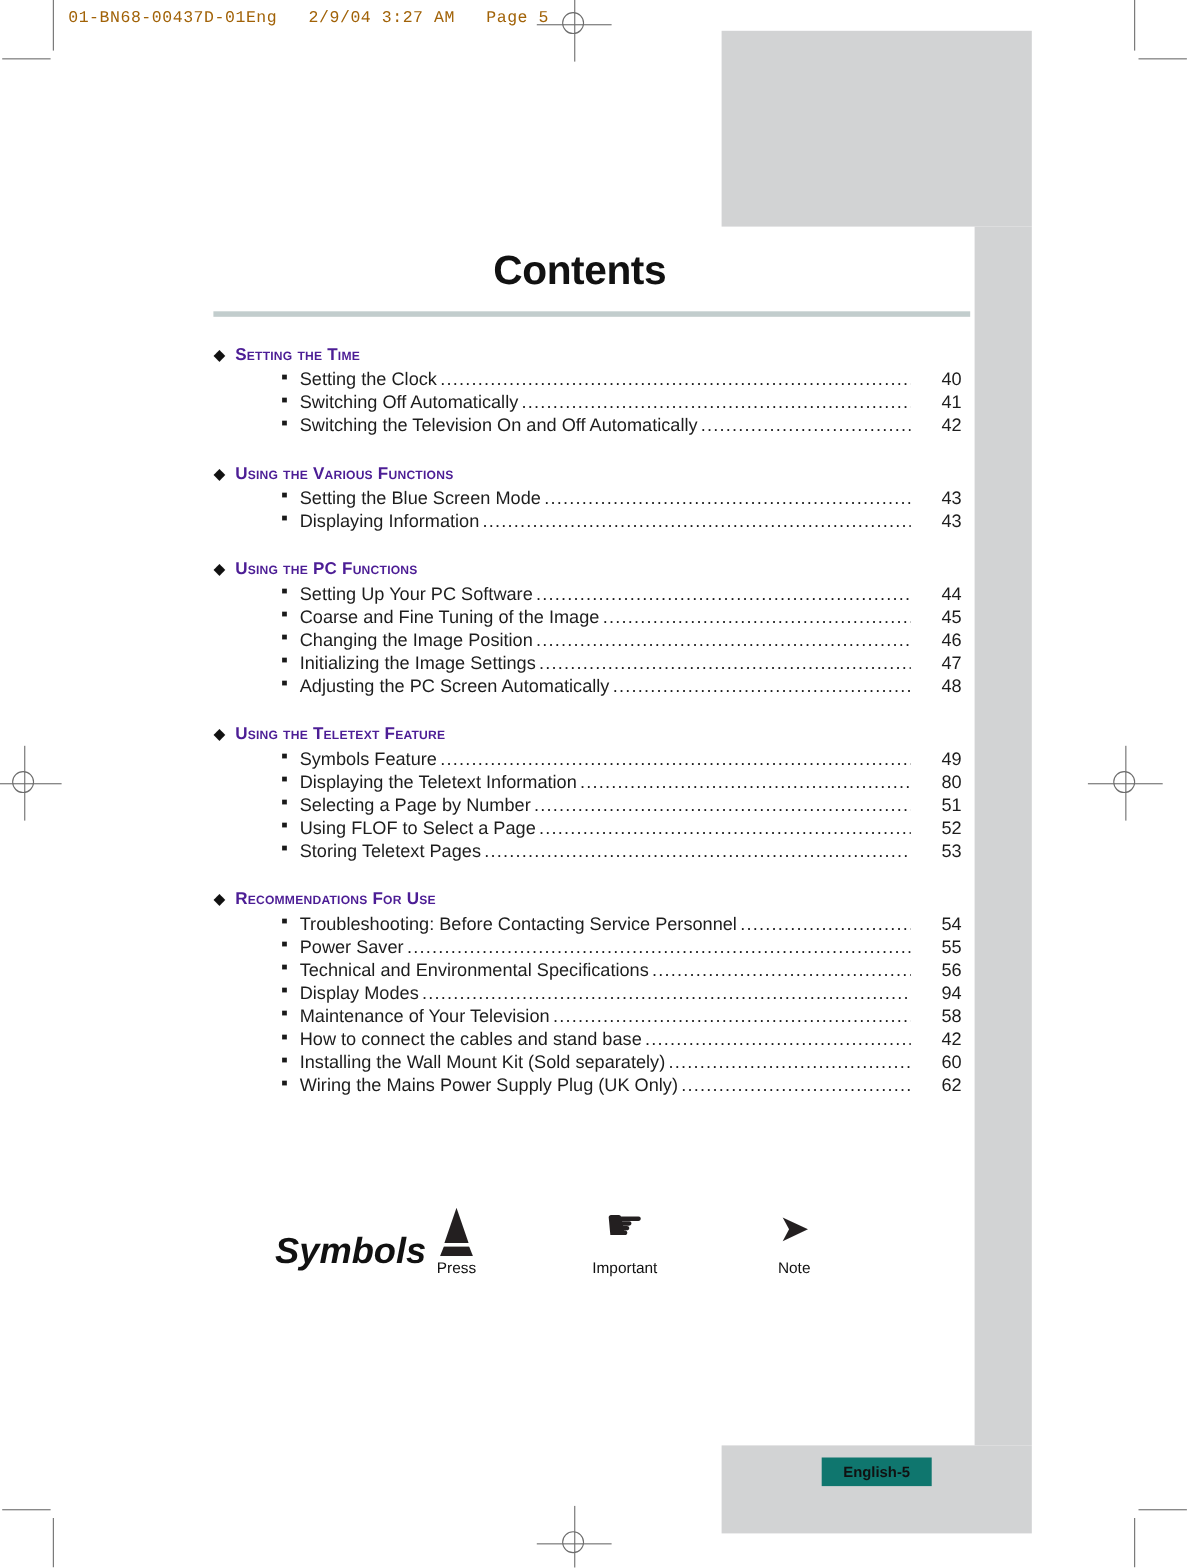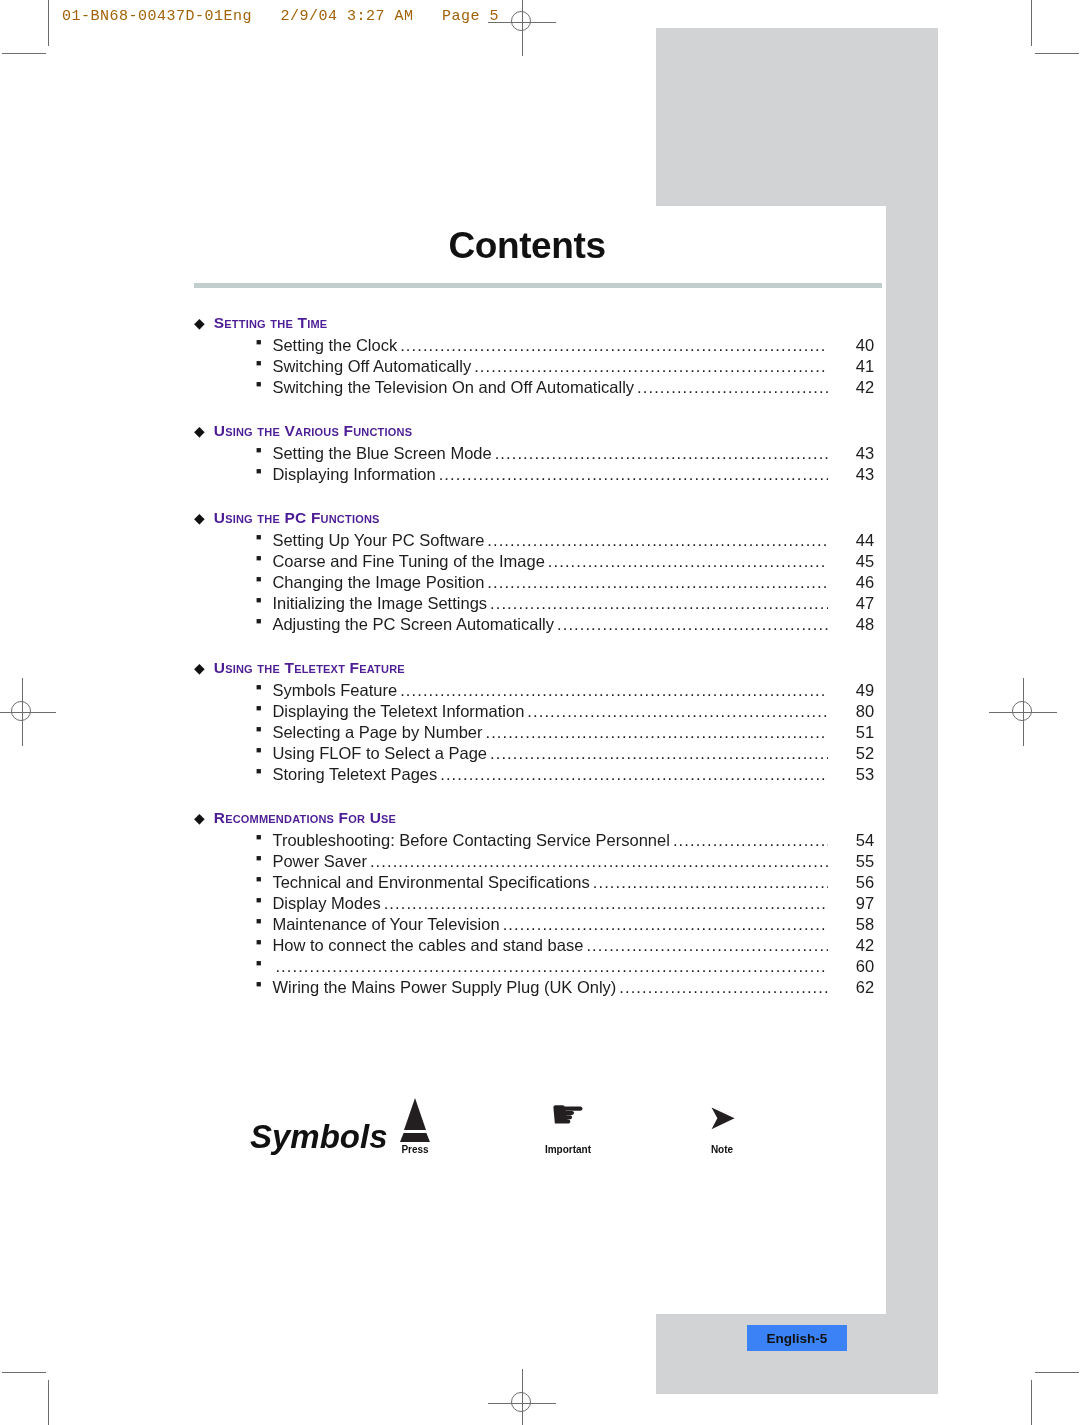--- a/index.html
+++ b/index.html
@@ -200,22 +200,22 @@
   }
   #symbol-press     { left: 205px; top: 0; }
   #symbol-important { left: 358px; top: 0; }
   #symbol-note      { left: 512px; top: 0; }
 
   .symbol-art {
     height: 52px;
     position: relative;
   }
   .symbol-caption {
-    font-size: 10px;
-    font-weight: bold;
+    font-size: 14px;
+    font-weight: normal;
     color: #111;
   }
 
   
   .press-tri {
     position: absolute;
     left: 50%;
     top: 6px;
     transform: translateX(-50%);
     width: 0;
@@ -245,21 +245,21 @@
   #hand-glyph { top: 2px; font-size: 40px; }
   #note-glyph { top: 8px; font-size: 34px; }
 
   
   #page-badge {
     position: absolute;
     left: 747px;
     top: 1325px;
     width: 100px;
     height: 26px;
-    background: #3b82f6;
+    background: #0f766e;
     display: flex;
     align-items: center;
     justify-content: center;
     font-size: 13.5px;
     font-weight: bold;
     color: #111;
   }
 </style>
 </head>
 <body>
@@ -443,36 +443,37 @@
         <div class="toc-row">
           <span class="row-bullet">■</span>
           <span class="row-label">Technical and Environmental Specifications</span>
           <span class="row-dots">...............................................................................................................................................................</span>
           <span class="row-page">56</span>
         </div>
         <div class="toc-row">
           <span class="row-bullet">■</span>
           <span class="row-label">Display Modes</span>
           <span class="row-dots">...............................................................................................................................................................</span>
-          <span class="row-page">97</span>
+          <span class="row-page">94</span>
         </div>
         <div class="toc-row">
           <span class="row-bullet">■</span>
           <span class="row-label">Maintenance of Your Television</span>
           <span class="row-dots">...............................................................................................................................................................</span>
           <span class="row-page">58</span>
         </div>
         <div class="toc-row">
           <span class="row-bullet">■</span>
           <span class="row-label">How to connect the cables and stand base</span>
           <span class="row-dots">...............................................................................................................................................................</span>
           <span class="row-page">42</span>
         </div>
         <div class="toc-row">
           <span class="row-bullet">■</span>
+          <span class="row-label">Installing the Wall Mount Kit (Sold separately)</span>
           <span class="row-dots">...............................................................................................................................................................</span>
           <span class="row-page">60</span>
         </div>
         <div class="toc-row">
           <span class="row-bullet">■</span>
           <span class="row-label">Wiring the Mains Power Supply Plug (UK Only)</span>
           <span class="row-dots">...............................................................................................................................................................</span>
           <span class="row-page">62</span>
         </div>
       </div>

